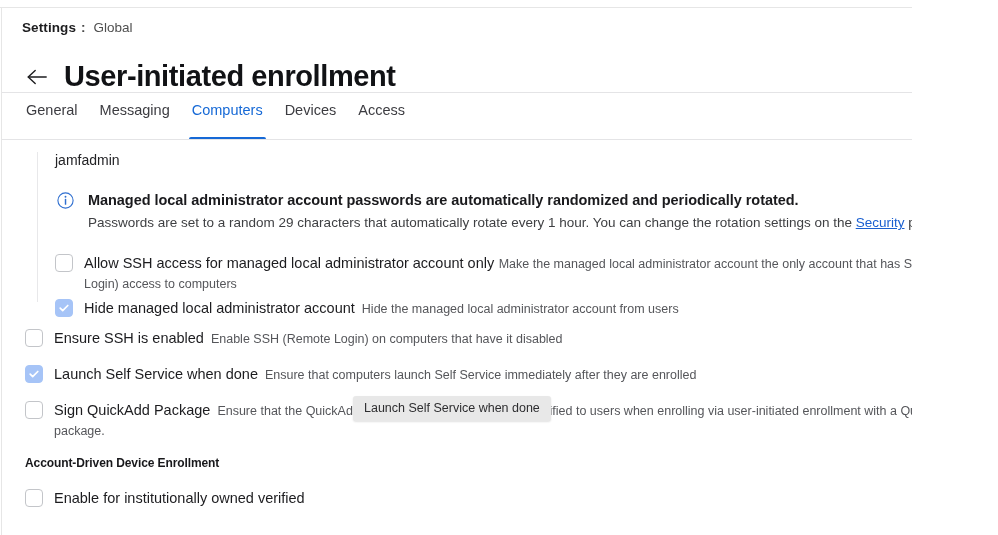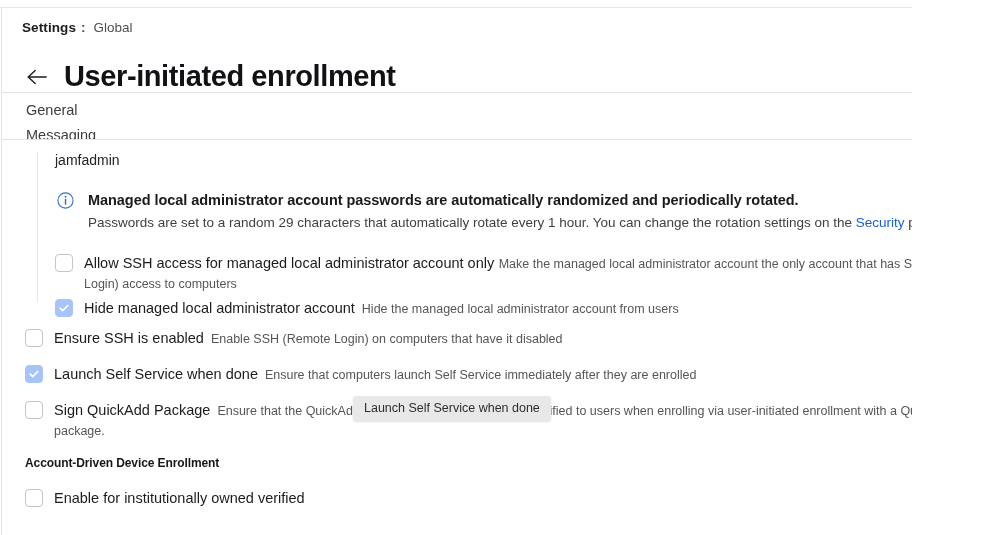--- a/index.html
+++ b/index.html
@@ -63,21 +63,20 @@
   .header-divider {
     position: absolute; left: 2px; top: 92px; width: 996px; height: 1px;
     background: #e4e4e6;
   }
 
   
   .tabs {
     position: absolute; left: 2px; top: 93px; width: 996px; height: 46px;
     display: flex; align-items: flex-start; padding-left: 13px;
     background: #ffffff;
-    flex-direction: column;
   }
   .tab {
     position: relative;
     padding: 9px 11px 0 11px;
     height: 46px;
     font-size: 14.5px;
     color: #3c3c41;
     cursor: pointer;
     white-space: nowrap;
   }
@@ -122,21 +121,21 @@
     width: 17px; height: 17px;
   }
   .info-title {
     font-size: 14.5px; font-weight: 700; color: #1a1a1d;
     line-height: 20px; letter-spacing: -0.05px;
   }
   .info-sub {
     font-size: 13.5px; color: #3f4043; line-height: 21px; margin-top: 2px;
   }
   .link {
-    color: #1a5fd0; cursor: pointer; text-align: right;
+    color: #1a5fd0; text-decoration: underline; cursor: pointer; text-align: right;
   }
 
   
   .cbrow {
     position: relative;
     display: flex; align-items: flex-start;
     padding-left: 0;
   }
   .cbox {
     flex: 0 0 auto;

